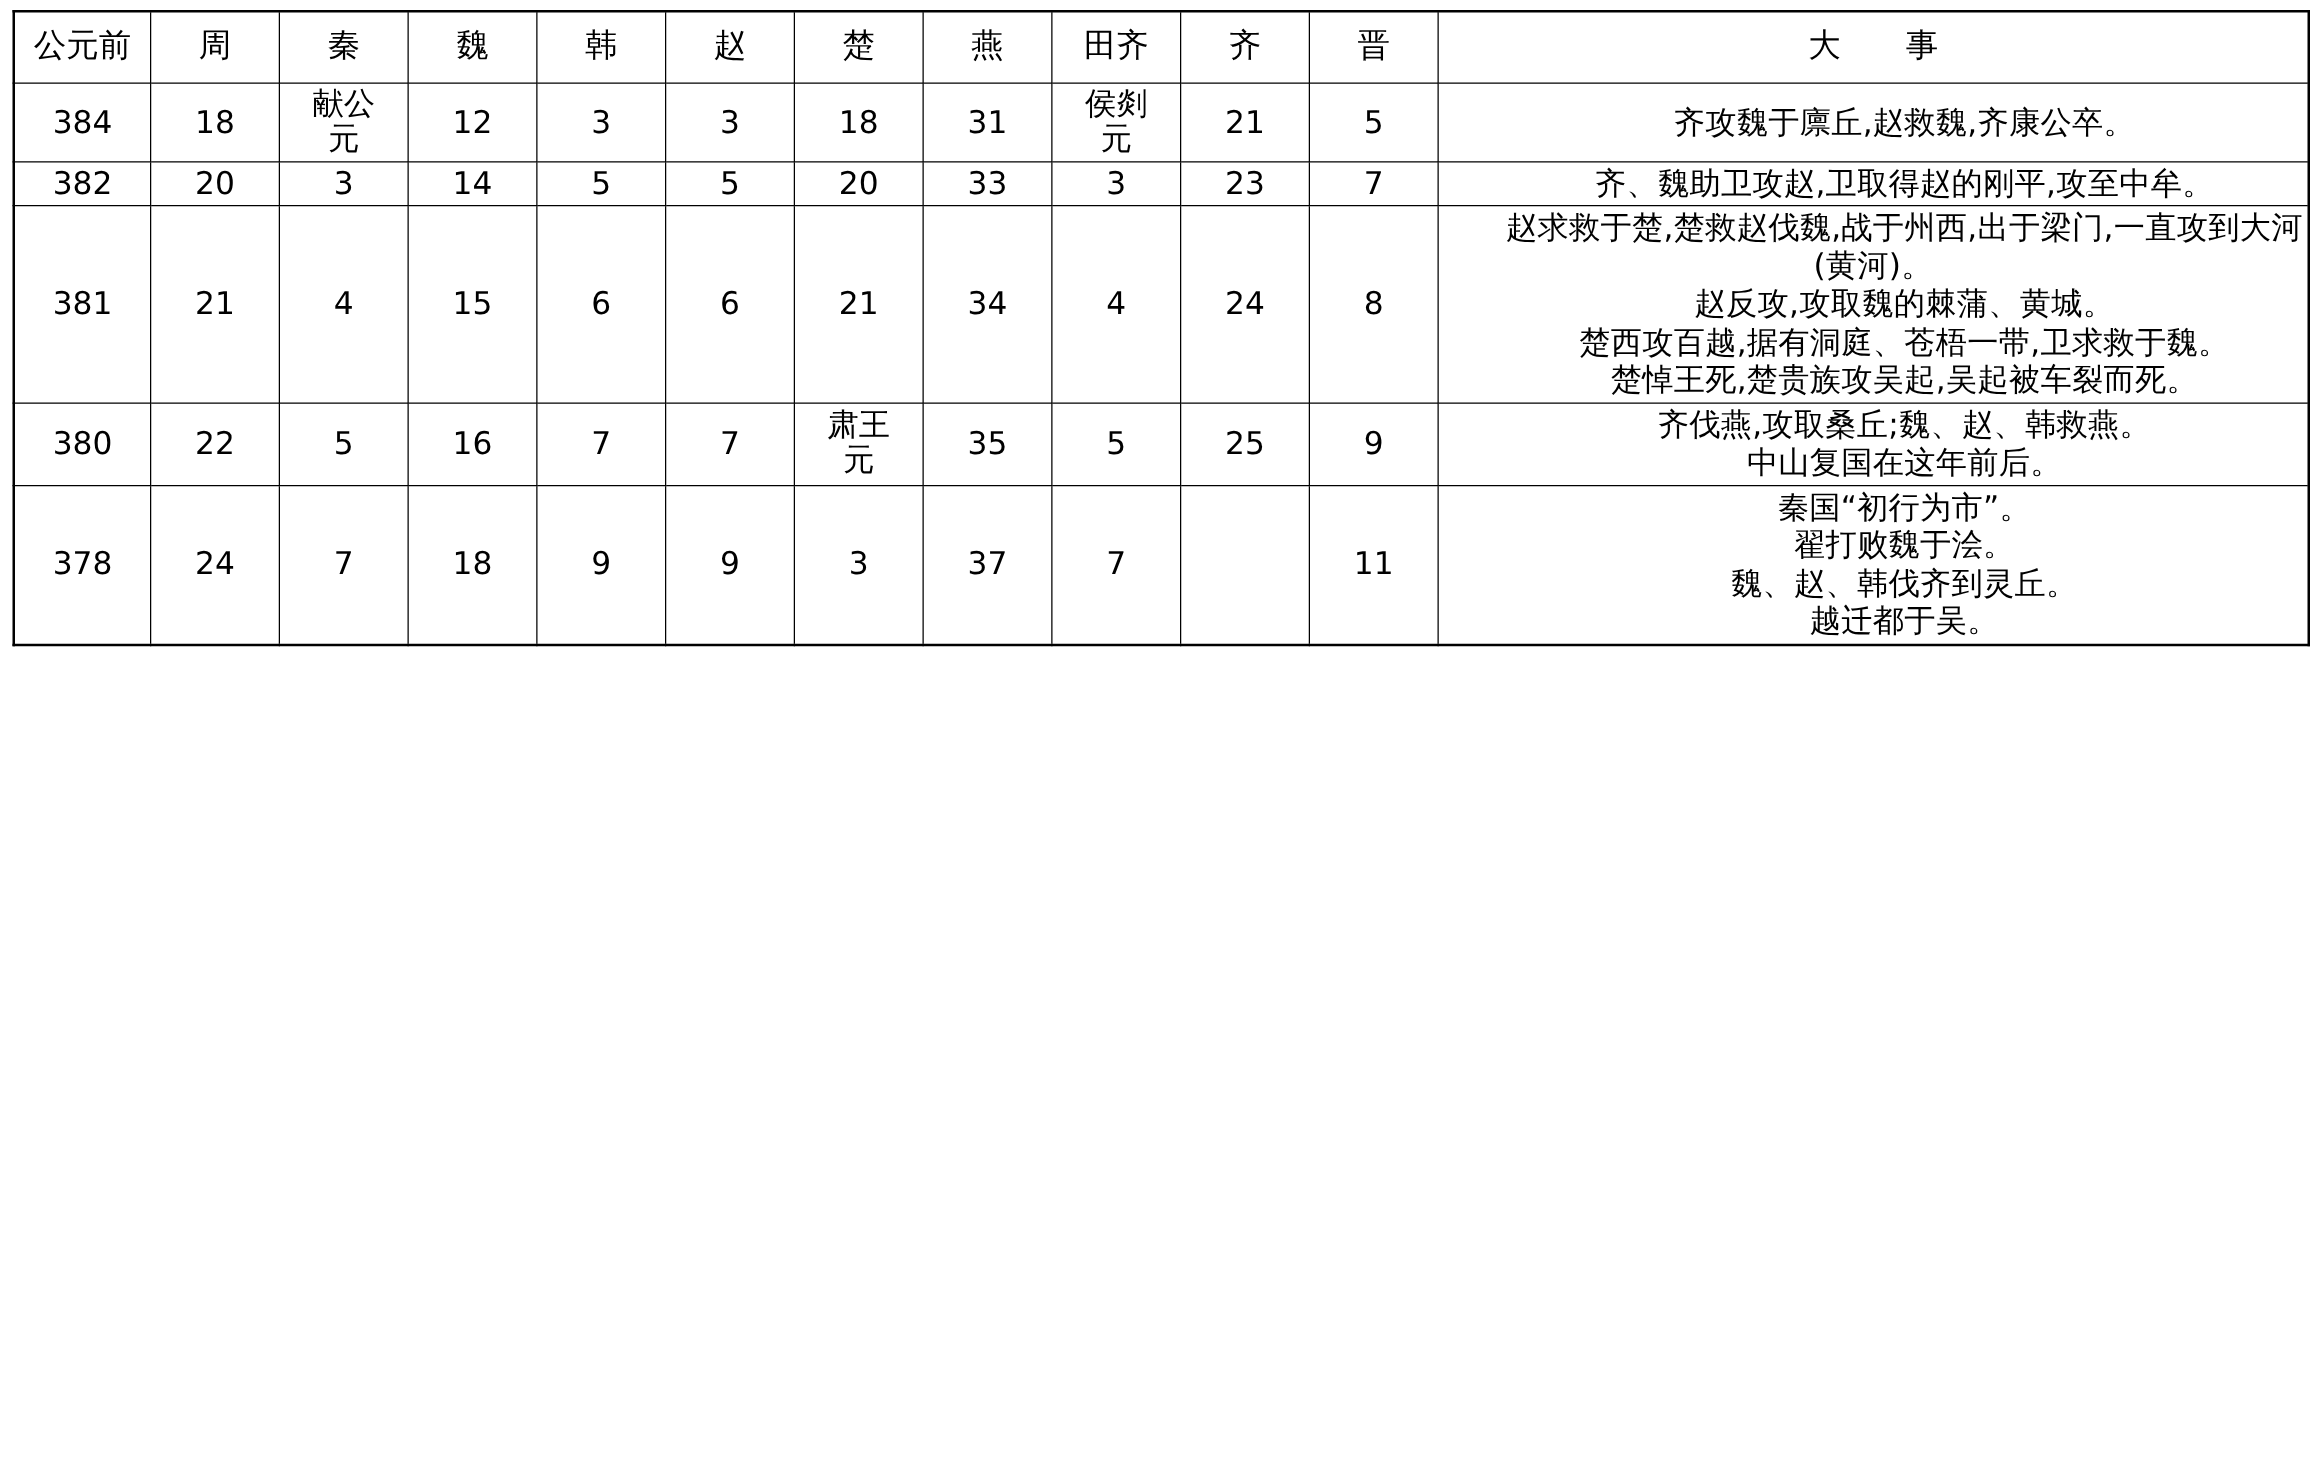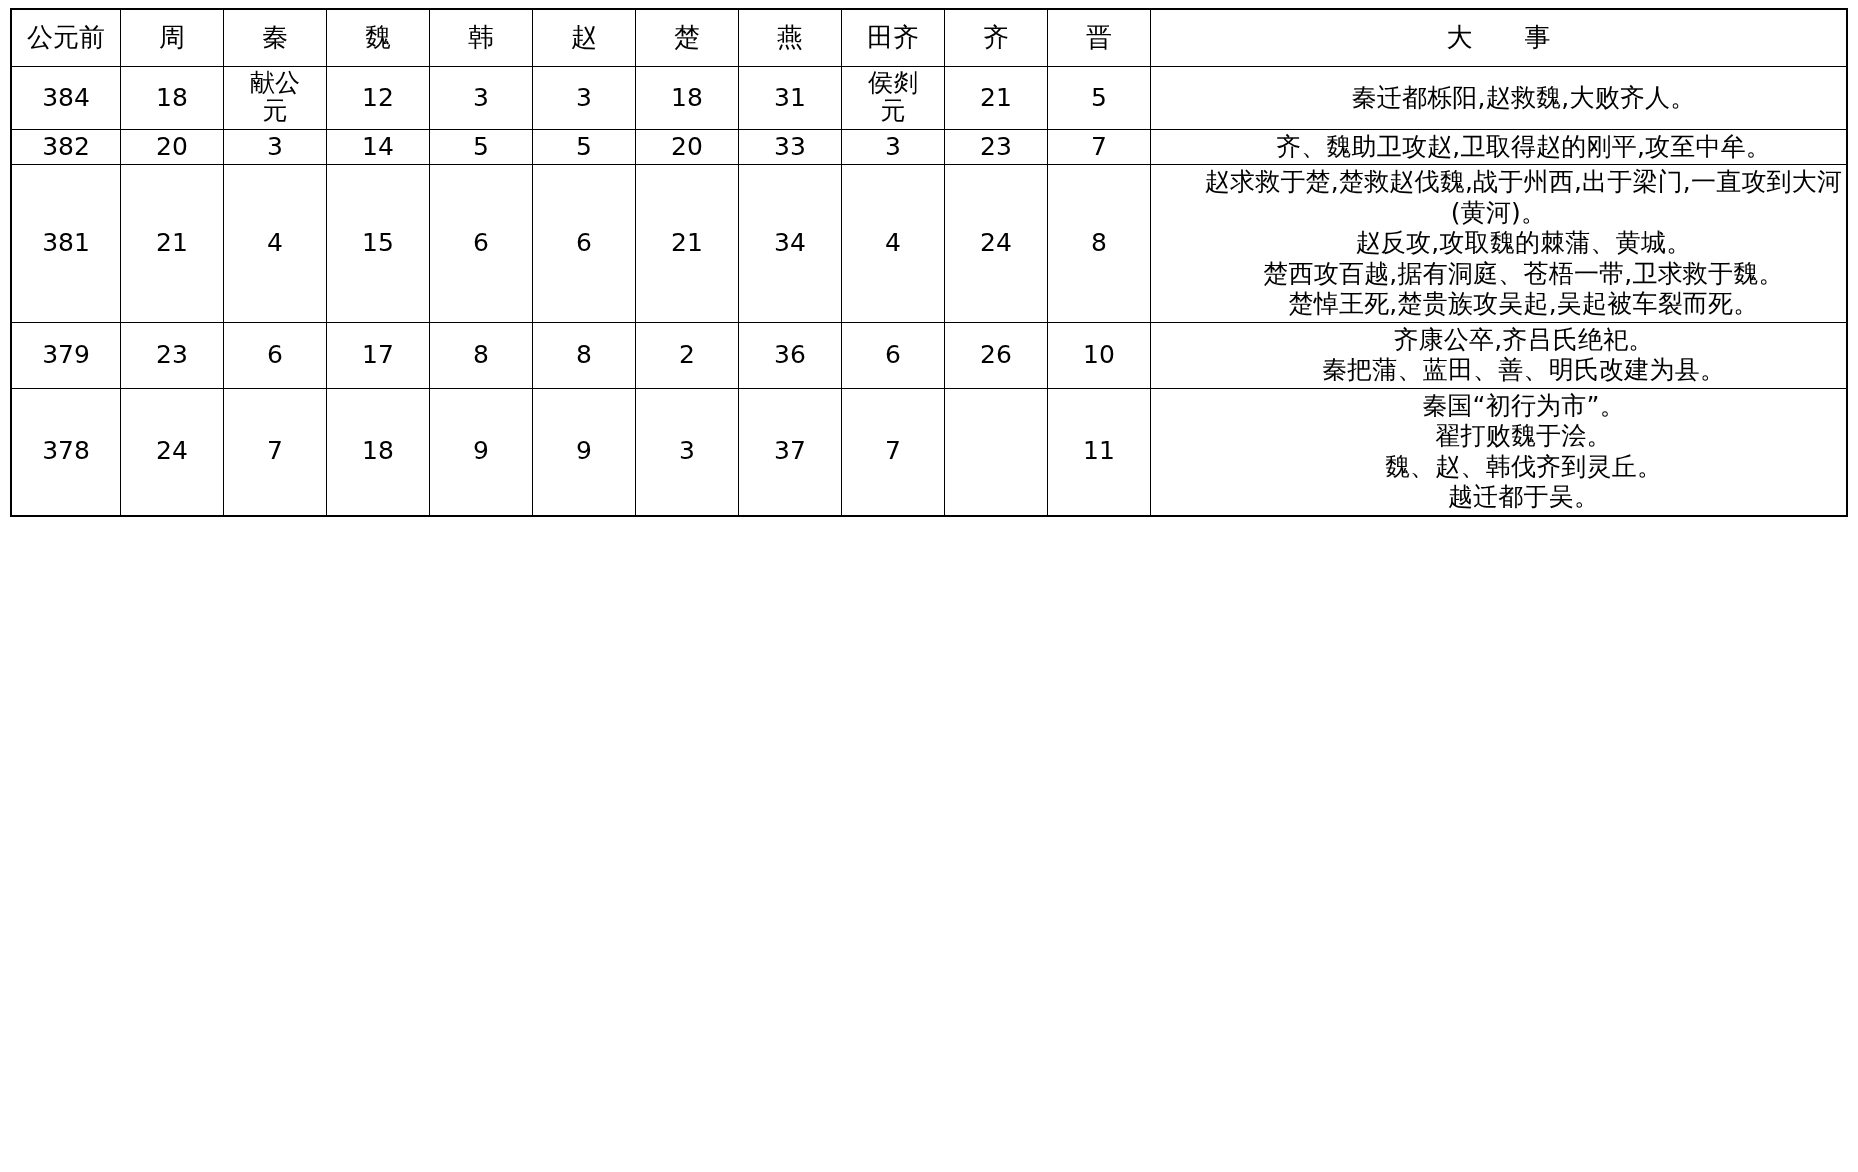--- a/index.html
+++ b/index.html
@@ -90,21 +90,21 @@
           <td class="num"><span class="wrapnarrow">献公元</span></td>
           <td class="num">12</td>
           <td class="num">3</td>
           <td class="num">3</td>
           <td class="num">18</td>
           <td class="num">31</td>
           <td class="num"><span class="wrapnarrow">侯剡元</span></td>
           <td class="num">21</td>
           <td class="num">5</td>
           <td class="events">
-            <span class="ev">秦迁都栎阳,赵救魏,大败齐人。</span>
+            <span class="ev">齐攻魏于廪丘,赵救魏,齐康公卒。</span>
           </td>
         </tr>
         <tr>
           <td class="era"><span class="wrapnarrow">382</span></td>
           <td class="num">20</td>
           <td class="num">3</td>
           <td class="num">14</td>
           <td class="num">5</td>
           <td class="num">5</td>
           <td class="num">20</td>
@@ -129,34 +129,34 @@
           <td class="num">24</td>
           <td class="num">8</td>
           <td class="events">
             <span class="ev">赵求救于楚,楚救赵伐魏,战于州西,出于梁门,一直攻到大河(黄河)。</span>
             <span class="ev">赵反攻,攻取魏的棘蒲、黄城。</span>
             <span class="ev">楚西攻百越,据有洞庭、苍梧一带,卫求救于魏。</span>
             <span class="ev">楚悼王死,楚贵族攻吴起,吴起被车裂而死。</span>
           </td>
         </tr>
         <tr>
-          <td class="era"><span class="wrapnarrow">379</span></td>
-          <td class="num">23</td>
-          <td class="num">6</td>
-          <td class="num">17</td>
-          <td class="num">8</td>
-          <td class="num">8</td>
-          <td class="num">2</td>
-          <td class="num">36</td>
-          <td class="num">6</td>
-          <td class="num">26</td>
-          <td class="num">10</td>
+          <td class="era"><span class="wrapnarrow">380</span></td>
+          <td class="num">22</td>
+          <td class="num">5</td>
+          <td class="num">16</td>
+          <td class="num">7</td>
+          <td class="num">7</td>
+          <td class="num"><span class="wrapnarrow">肃王元</span></td>
+          <td class="num">35</td>
+          <td class="num">5</td>
+          <td class="num">25</td>
+          <td class="num">9</td>
           <td class="events">
-            <span class="ev">齐康公卒,齐吕氏绝祀。</span>
-            <span class="ev">秦把蒲、蓝田、善、明氏改建为县。</span>
+            <span class="ev">齐伐燕,攻取桑丘;魏、赵、韩救燕。</span>
+            <span class="ev">中山复国在这年前后。</span>
           </td>
         </tr>
         <tr>
           <td class="era"><span class="wrapnarrow">378</span></td>
           <td class="num">24</td>
           <td class="num">7</td>
           <td class="num">18</td>
           <td class="num">9</td>
           <td class="num">9</td>
           <td class="num">3</td>

